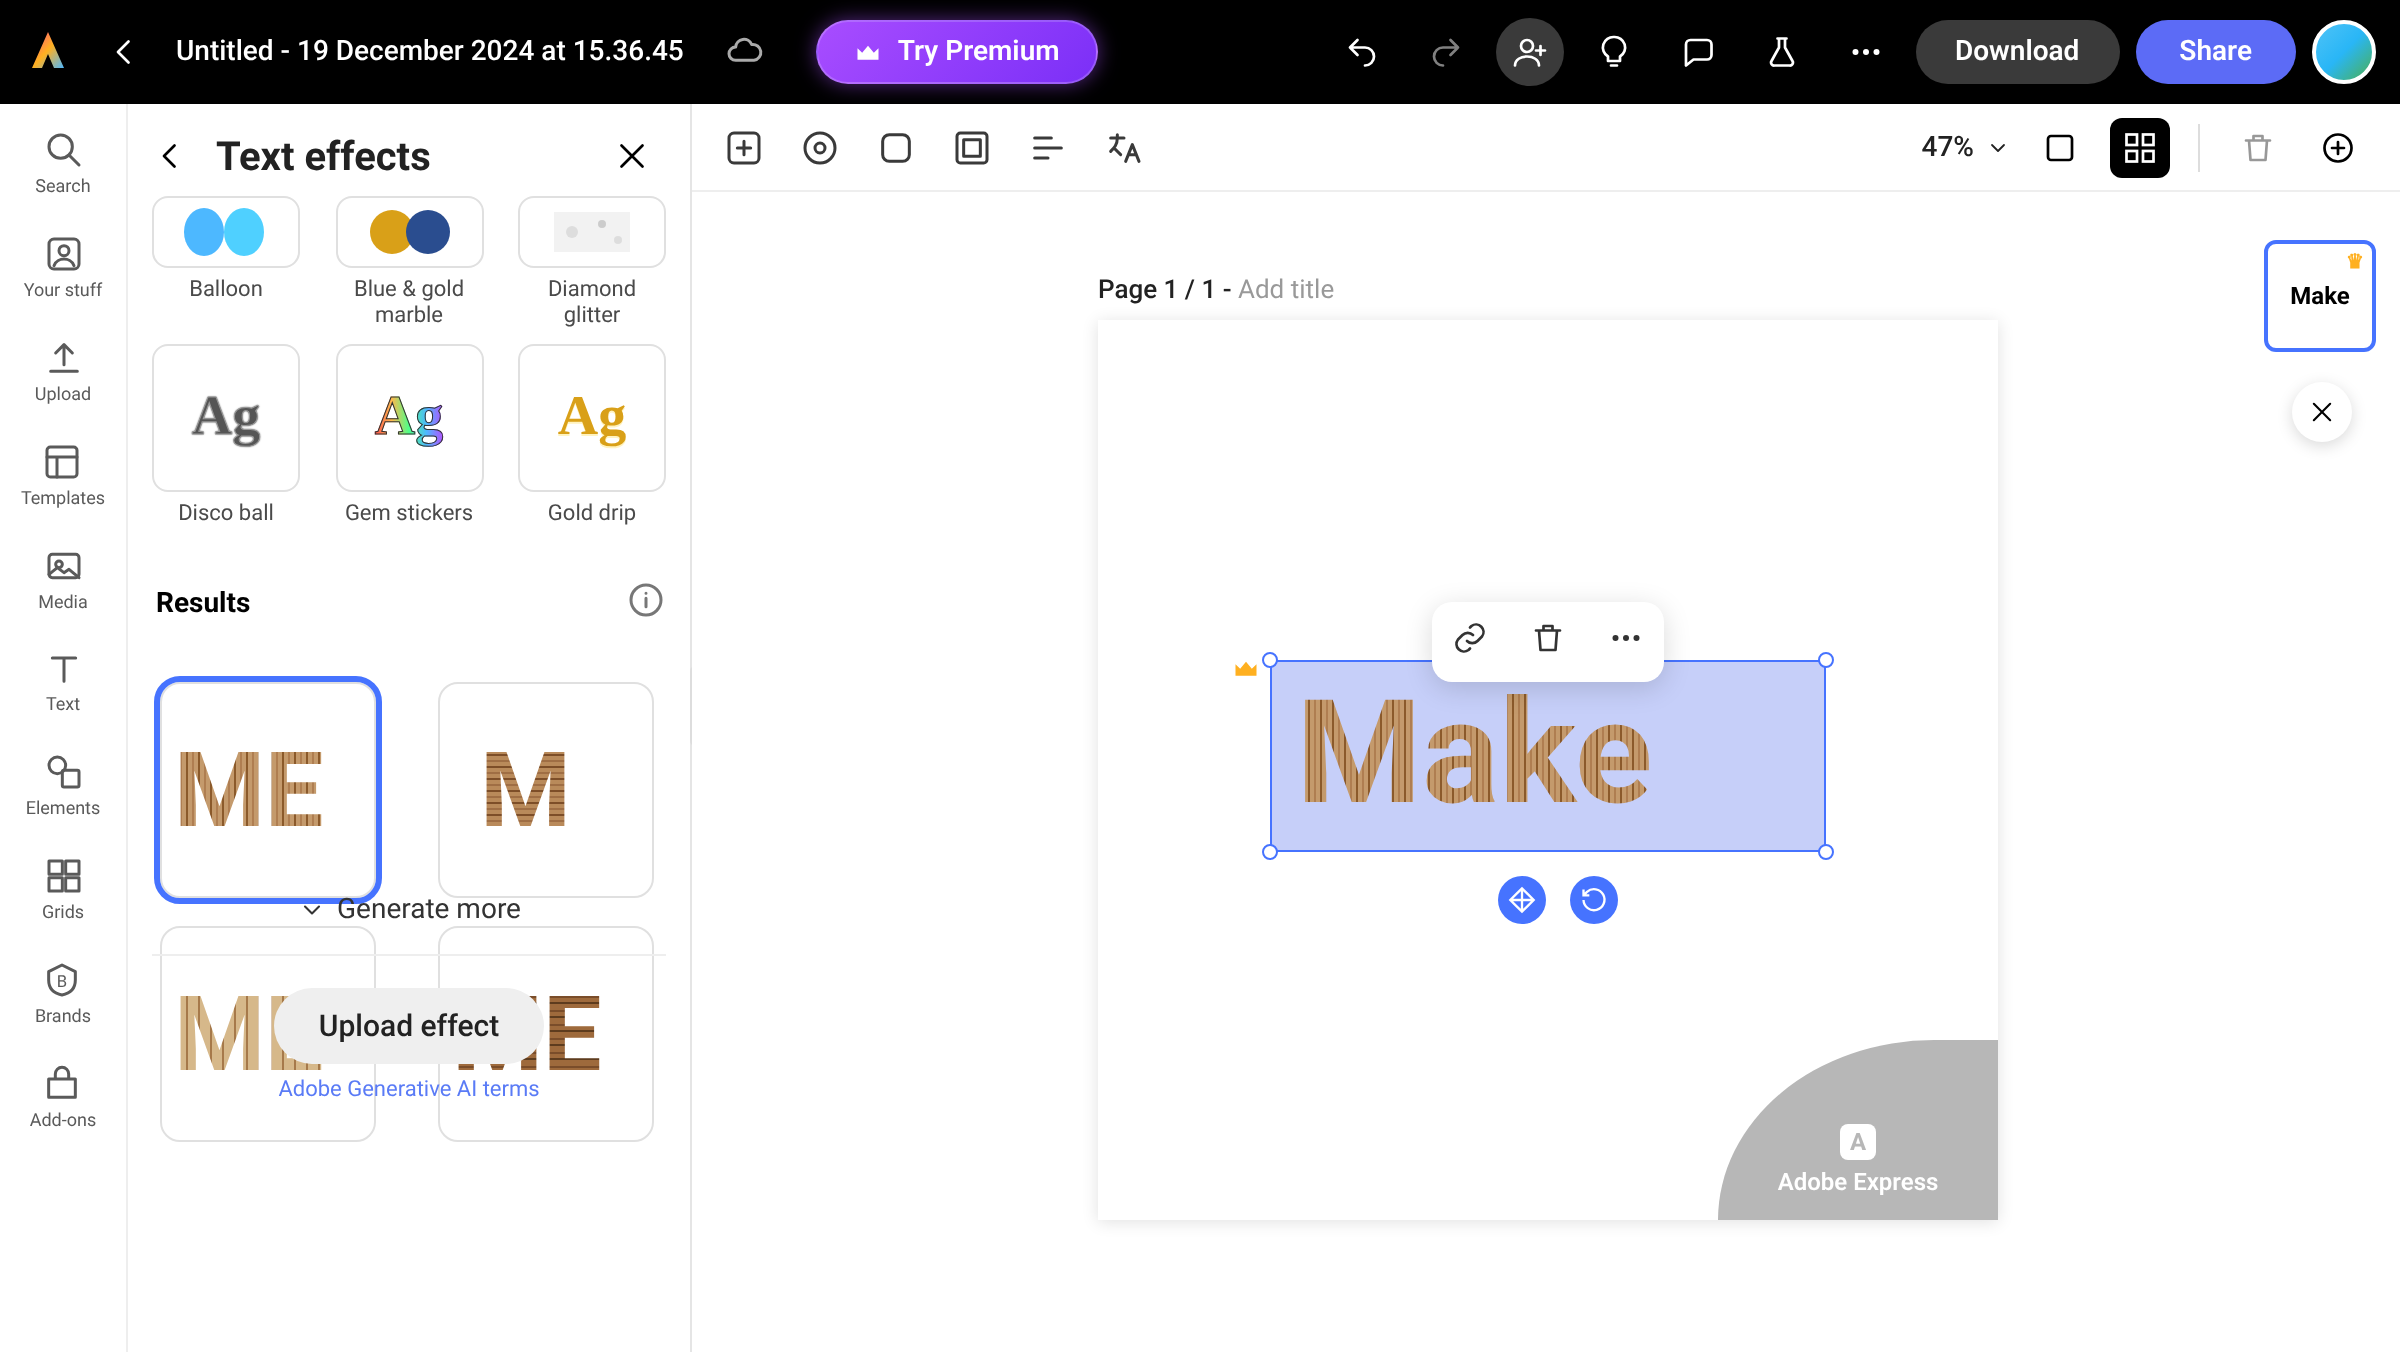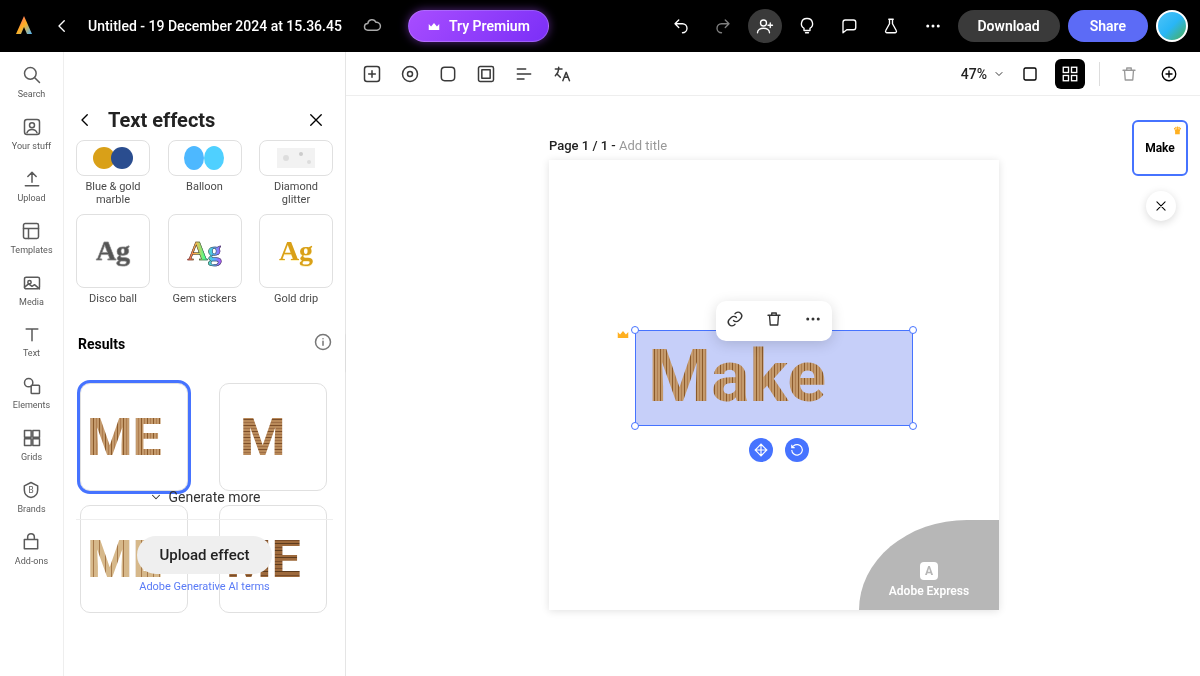--- a/index.html
+++ b/index.html
@@ -28,21 +28,21 @@
     .left-rail { width: 64px; background: #fff; border-right: 1px solid #eee; display: flex; flex-direction: column; align-items: center; padding-top: 10px; gap: 14px; }
     .rail-item { display: flex; flex-direction: column; align-items: center; gap: 2px; cursor: pointer; color: #5a5a5a; }
     .rail-item .ico { width: 26px; height: 26px; display:flex; align-items:center; justify-content:center; }
     .rail-item span { font-size: 9px; line-height: 1.1; text-align: center; }
 
     
     .side-panel { width: 282px; background: #fff; border-right: 1px solid #e5e5e5; display:flex; flex-direction: column; position: relative; }
     .panel-scroll { height: 335px; }
     .drag-handle { position: absolute; right: -2px; top: 0; bottom: 0; width: 4px; cursor: col-resize; }
     .drag-nub { position: absolute; right: -3px; top: 45%; width: 5px; height: 40px; background: #ddd; border-radius: 3px; }
-    .panel-header { display: flex; align-items: center; padding: 14px 20px 8px 12px; gap: 10px; margin-top: 42px; }
+    .panel-header { display: flex; align-items: center; padding: 14px 20px 8px 12px; gap: 10px; }
     .panel-title { font-size: 20px; font-weight: 700; color: #222; flex: 1; margin-left: 4px; }
     .panel-body { padding: 0 12px; overflow-y: auto; flex: 1; display:flex; flex-direction: column; }
 
     .effect-grid { display: grid; grid-template-columns: repeat(3, 74px); gap: 10px; justify-content: space-between; }
     .eff-col { display:flex; flex-direction:column; align-items:center; }
     .eff-thumb { width: 74px; height: 46px; border: 1px solid #e0e0e0; border-radius: 8px; display:flex; align-items:center; justify-content:center; background:#fff; overflow:hidden; }
     .eff-thumb.short { height: 36px; }
     .eff-label { font-size: 11px; color: #4a4a4a; text-align: center; margin-top: 4px; line-height: 1.2; height: 26px; }
     .eff-row2 { margin-top: 8px; }
 
@@ -286,34 +286,34 @@
           <path d="M5 5l14 14M19 5L5 19"></path>
         </svg>
     </div>
     <div class="panel-body">
     <div class="panel-scroll">
       
       <div class="effect-grid">
         <div class="eff-col">
               <div class="eff-thumb short">
                 <svg width="50" height="28" viewBox="0 0 50 28">
-                  <circle cx="16" cy="14" r="11" fill="#d9a018"></circle>
-                  <circle cx="34" cy="14" r="11" fill="#2a4d8f"></circle>
-                </svg>
-              </div>
-              <div class="eff-label">Blue &amp; gold marble</div>
+                  <ellipse cx="14" cy="14" rx="10" ry="12" fill="#4db8ff"></ellipse>
+                  <ellipse cx="34" cy="14" rx="10" ry="12" fill="#4fd0ff"></ellipse>
+                </svg>
+              </div>
+              <div class="eff-label">Balloon</div>
             </div>
         <div class="eff-col">
               <div class="eff-thumb short">
                 <svg width="50" height="28" viewBox="0 0 50 28">
-                  <ellipse cx="14" cy="14" rx="10" ry="12" fill="#4db8ff"></ellipse>
-                  <ellipse cx="34" cy="14" rx="10" ry="12" fill="#4fd0ff"></ellipse>
-                </svg>
-              </div>
-              <div class="eff-label">Balloon</div>
+                  <circle cx="16" cy="14" r="11" fill="#d9a018"></circle>
+                  <circle cx="34" cy="14" r="11" fill="#2a4d8f"></circle>
+                </svg>
+              </div>
+              <div class="eff-label">Blue &amp; gold marble</div>
             </div>
         <div class="eff-col">
               <div class="eff-thumb short">
                 <svg width="50" height="28" viewBox="0 0 50 28">
                   <rect x="6" y="4" width="38" height="20" fill="#f2f2f2"></rect>
                   <circle cx="15" cy="14" r="3" fill="#ddd"></circle>
                   <circle cx="30" cy="10" r="2" fill="#ccc"></circle>
                   <circle cx="38" cy="18" r="2" fill="#ddd"></circle>
                 </svg>
               </div>

